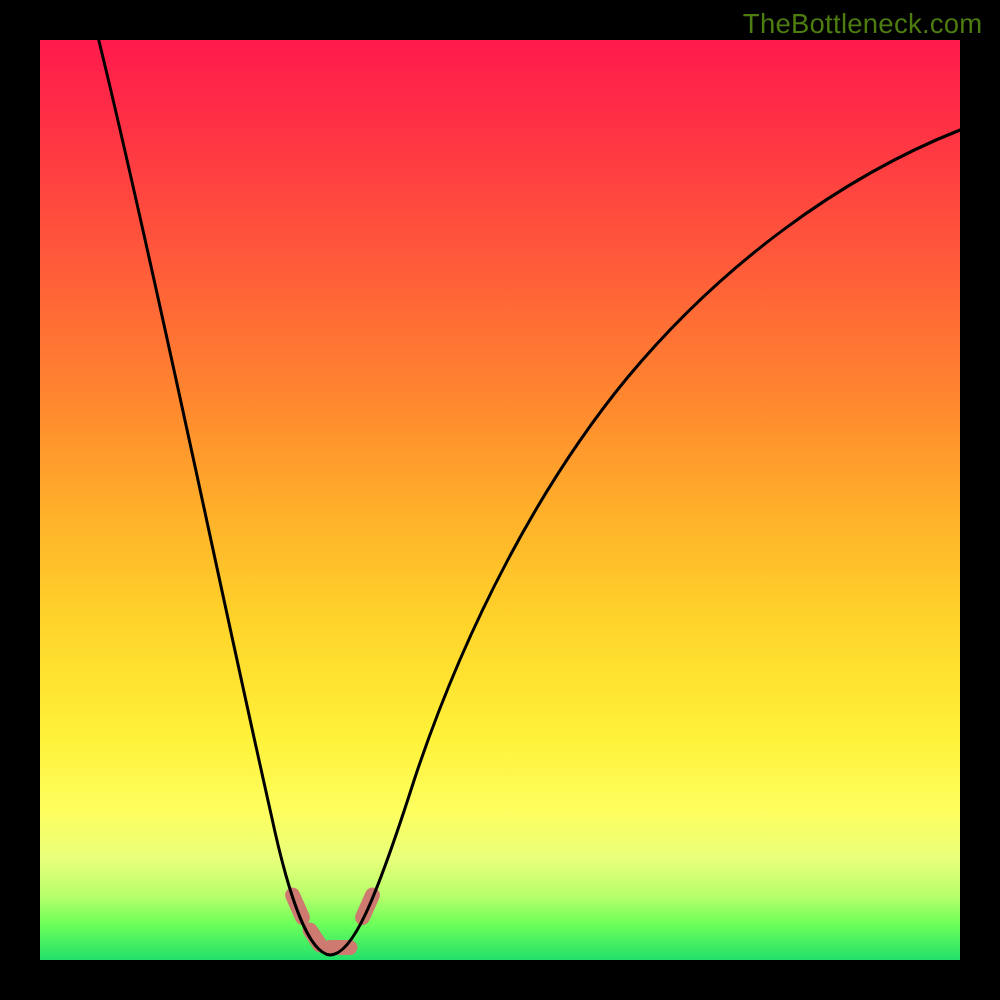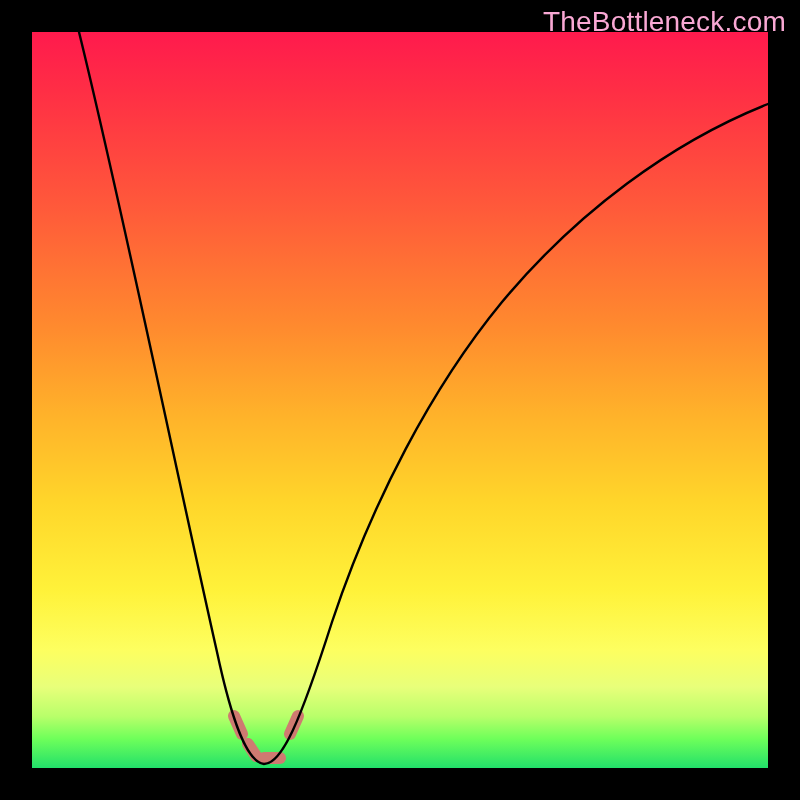--- a/index.html
+++ b/index.html
@@ -38,22 +38,22 @@
       #e8ff7a 89%,
       #b8ff6a 93%,
       #6fff5a 96%,
       #22e06a 100%
     );
   }
   .watermark {
     position: absolute;
     top: 6px;
     right: 14px;
-    color: #f9a8d4;
-    font-size: 28px;
+    color: #4d7c0f;
+    font-size: 22px;
     letter-spacing: 0.2px;
     font-weight: 400;
   }
   svg.curve {
     position: absolute;
     top: 0;
     left: 0;
     width: 736px;
     height: 736px;
     overflow: visible;

